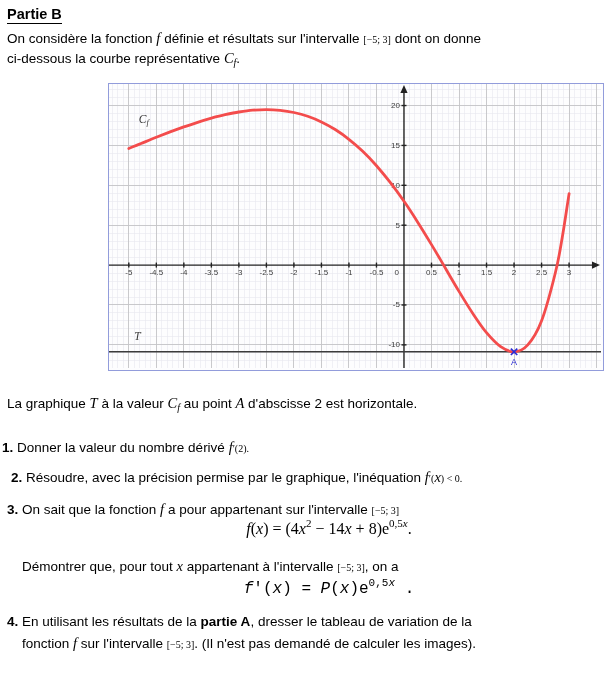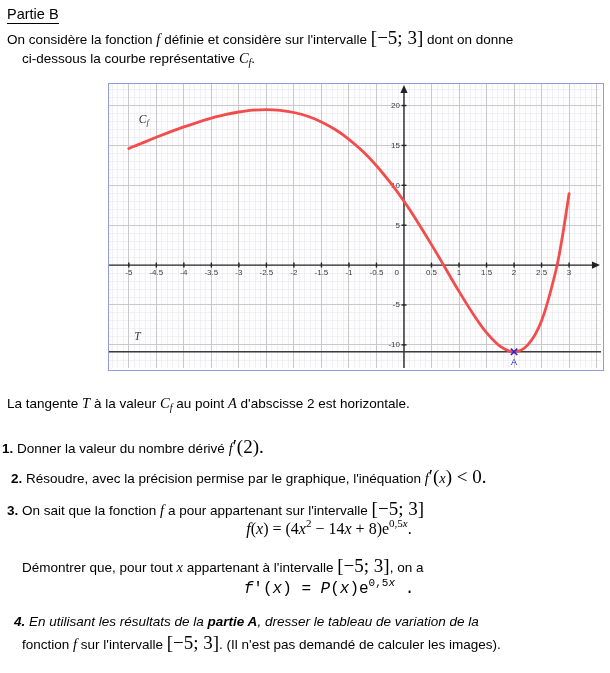--- a/index.html
+++ b/index.html
@@ -2,38 +2,38 @@
 <html><head>
 <meta charset="utf-8">
 <style>
   html,body{margin:0;padding:0;background:#ffffff;}
   body{width:610px;height:673px;position:relative;font-family:"Liberation Sans",sans-serif;color:#000;overflow:hidden;}
   .abs{position:absolute;}
   .bodytext{font-size:13.5px;line-height:18px;white-space:nowrap;}
   .b{font-weight:700;}
   .i{}
   .mi{font-family:"Liberation Serif",serif;font-style:italic;font-size:14.5px;}
-  .mu{font-family:"Liberation Serif",serif;font-size:19px;}
+  .mu{font-family:"Liberation Serif",serif;font-size:10px;}
   .fsub{font-family:"Liberation Serif",serif;font-style:italic;font-size:10px;position:relative;top:3px;}
-  .title{font-size:14.5px;font-weight:400;border-bottom:1.6px solid #000;padding-bottom:1px;display:inline-block;}
+  .title{font-size:14.5px;font-weight:700;border-bottom:1.6px solid #000;padding-bottom:1px;display:inline-block;}
   .formula{width:610px;text-align:center;font-family:"Liberation Serif",serif;font-size:16px;white-space:nowrap;margin-left:24px;}
   .formula .fit{font-style:italic;}
   .formula sup{font-size:11px;position:relative;top:-1px;vertical-align:super;line-height:0;}
   .formula sup.fit{font-style:italic;}
   #figure{left:108px;top:83px;width:496px;height:288px;border:1.6px solid #929cdb;background:#fdfdfe;box-sizing:border-box;}
   #graph-svg{position:absolute;left:0;top:0;}
 </style>
 </head>
 <body>
 
 <div class="abs" style="left:7px;top:5px;"><span class="title">Partie B</span></div>
 
-<div class="abs bodytext" style="left:7px;top:29px;"><span>On considère la fonction </span><span class="mi">f</span><span> définie et considère sur l'intervalle </span><span class="mu">[−5; 3]</span><span> dont on donne</span></div>
-
-<div class="abs bodytext" style="left:22px;top:49px;text-align:right;"><span>ci-dessous la courbe représentative </span><span class="mi">C</span><span class="fsub">f</span><span>.</span></div>
+<div class="abs bodytext" style="left:7px;top:29px;"><span>On considère la fonction </span><span class="mi">f</span><span> définie et résultats sur l'intervalle </span><span class="mu">[−5; 3]</span><span> dont on donne</span></div>
+
+<div class="abs bodytext" style="left:7px;top:49px;text-align:right;"><span>ci-dessous la courbe représentative </span><span class="mi">C</span><span class="fsub">f</span><span>.</span></div>
 
 <div id="figure" class="abs">
   <svg id="graph-svg" width="492" height="284" viewBox="0 0 492 284">
       <g stroke="#e7e7ee" stroke-width="0.6" shape-rendering="crispEdges">
         <line x1="3.3020134228188187" y1="0" x2="3.3020134228188187" y2="284"></line>
         <line x1="8.805369127516785" y1="0" x2="8.805369127516785" y2="284"></line>
         <line x1="14.3087248322148" y1="0" x2="14.3087248322148" y2="284"></line>
         <line x1="25.31543624161073" y1="0" x2="25.31543624161073" y2="284"></line>
         <line x1="30.818791946308746" y1="0" x2="30.818791946308746" y2="284"></line>
         <line x1="36.322147651006716" y1="0" x2="36.322147651006716" y2="284"></line>
@@ -216,29 +216,29 @@
       <text x="29.718120805369125" y="39.089887640449426" font-family="&quot;Liberation Serif&quot;,serif" font-style="italic" font-size="11.5" fill="#3a3a3a">C<tspan font-size="8.5" dy="2">f</tspan></text>
       <text x="25.31543624161073" y="256.07865168539325" font-family="&quot;Liberation Serif&quot;,serif" font-style="italic" font-size="11.5" fill="#3a3a3a">T</text>
       <g stroke="#2b2bd4" stroke-width="1.7">
         <line x1="401.84697986577174" y1="264.6056179775281" x2="408.2469798657717" y2="271.00561797752806"></line>
         <line x1="401.84697986577174" y1="271.00561797752806" x2="408.2469798657717" y2="264.6056179775281"></line>
       </g>
       <text x="405.04697986577173" y="280.8056179775281" text-anchor="middle" font-size="9" fill="#2b2bd4" font-family="&quot;Liberation Sans&quot;,sans-serif">A</text>
     </svg>
 </div>
 
-<div class="abs bodytext" style="left:7px;top:394px;"><span>La tangente </span><span class="mi">T</span><span> à la valeur </span><span class="mi">C</span><span class="fsub">f</span><span> au point </span><span class="mi">A</span><span> d'abscisse 2 est horizontale.</span></div>
+<div class="abs bodytext" style="left:7px;top:394px;"><span>La graphique </span><span class="mi">T</span><span> à la valeur </span><span class="mi">C</span><span class="fsub">f</span><span> au point </span><span class="mi">A</span><span> d'abscisse 2 est horizontale.</span></div>
 
 <div class="abs bodytext" style="left:2px;top:438px;"><span class="b">1.</span><span> Donner la valeur du nombre dérivé </span><span class="mi">f</span><span class="mu">′(2).</span></div>
 
 <div class="abs bodytext" style="left:11px;top:468px;"><span class="b">2.</span><span> Résoudre, avec la précision permise par le graphique, l'inéquation </span><span class="mi">f</span><span class="mu">′(</span><span class="mi">x</span><span class="mu">) &lt; 0.</span></div>
 
 <div class="abs bodytext" style="left:7px;top:500px;"><span class="b">3.</span><span> On sait que la fonction </span><span class="mi">f</span><span> a pour appartenant sur l'intervalle </span><span class="mu">[−5; 3]</span></div>
 
 <div class="abs formula" style="left:0;top:520px;"><span class="fit">f</span><span>(</span><span class="fit">x</span><span>) = (4</span><span class="fit">x</span><sup>2</sup><span> − 14</span><span class="fit">x</span><span> + 8)e</span><sup>0,5</sup><sup class="fit">x</sup><span>.</span></div>
 
 <div class="abs bodytext" style="left:22px;top:557px;"><span>Démontrer que, pour tout </span><span class="mi">x</span><span> appartenant à l'intervalle </span><span class="mu">[−5; 3]</span><span>, on a</span></div>
 
 <div class="abs formula" style="left:0;top:580px;font-family:Liberation Mono, monospace;"><span class="fit">f</span><span>′(</span><span class="fit">x</span><span>) = </span><span class="fit">P</span><span>(</span><span class="fit">x</span><span>)e</span><sup>0,5</sup><sup class="fit">x</sup><span> .</span></div>
 
-<div class="abs bodytext" style="left:14px;top:613px;font-style:italic;"><span class="b">4.</span><span> En utilisant les résultats de la </span><span class="b">partie A</span><span>, dresser le tableau de variation de la</span></div>
+<div class="abs bodytext" style="left:7px;top:613px;"><span class="b">4.</span><span> En utilisant les résultats de la </span><span class="b">partie A</span><span>, dresser le tableau de variation de la</span></div>
 
 <div class="abs bodytext" style="left:22px;top:634px;"><span>fonction </span><span class="mi">f</span><span> sur l'intervalle </span><span class="mu">[−5; 3]</span><span>. (</span><span class="i">Il n'est pas demandé de calculer les images</span><span>).</span></div>
 
 </body></html>

